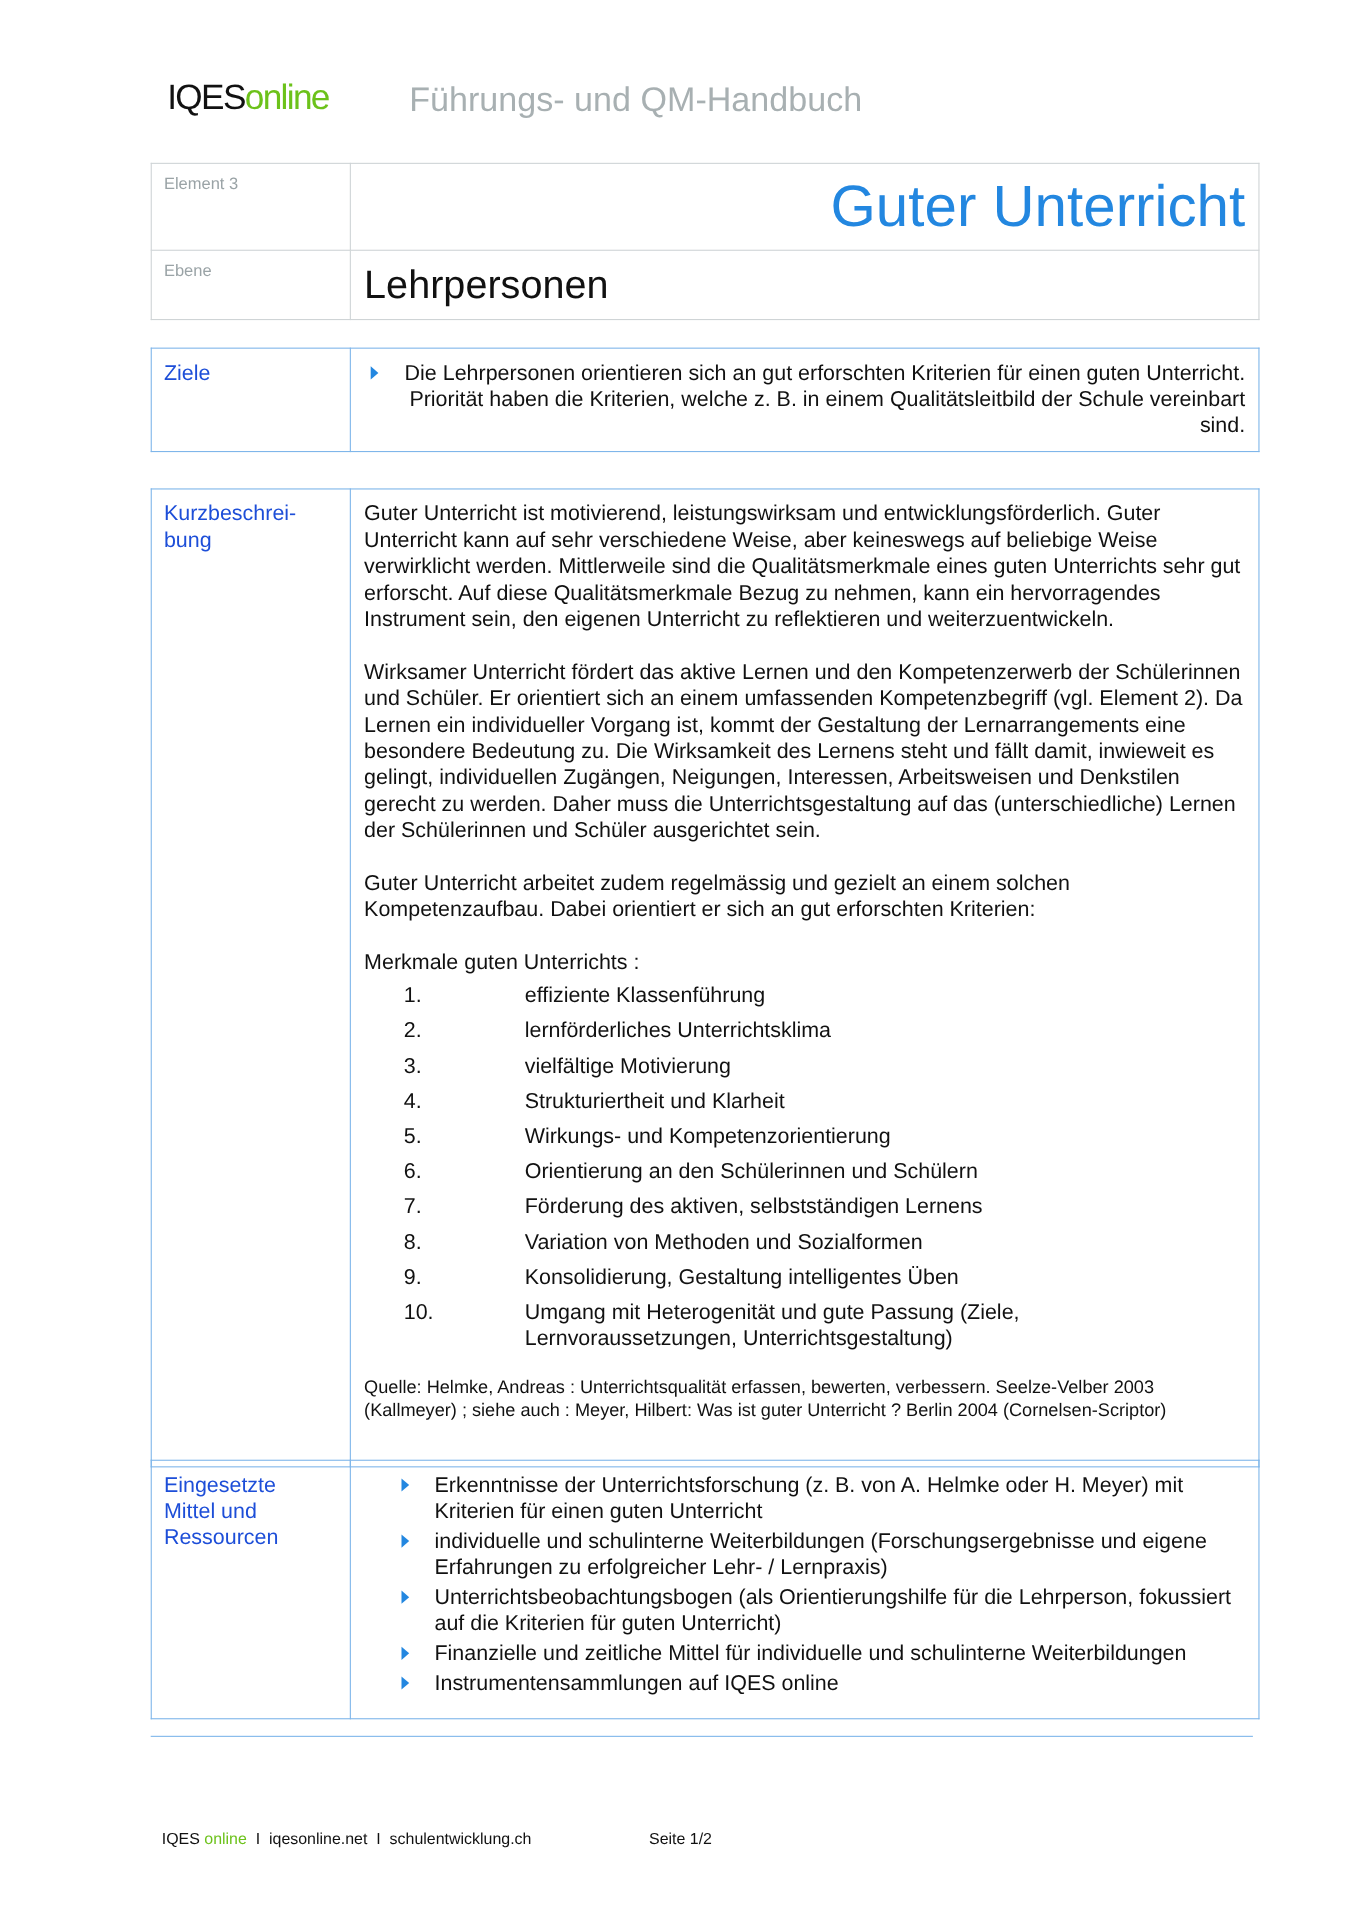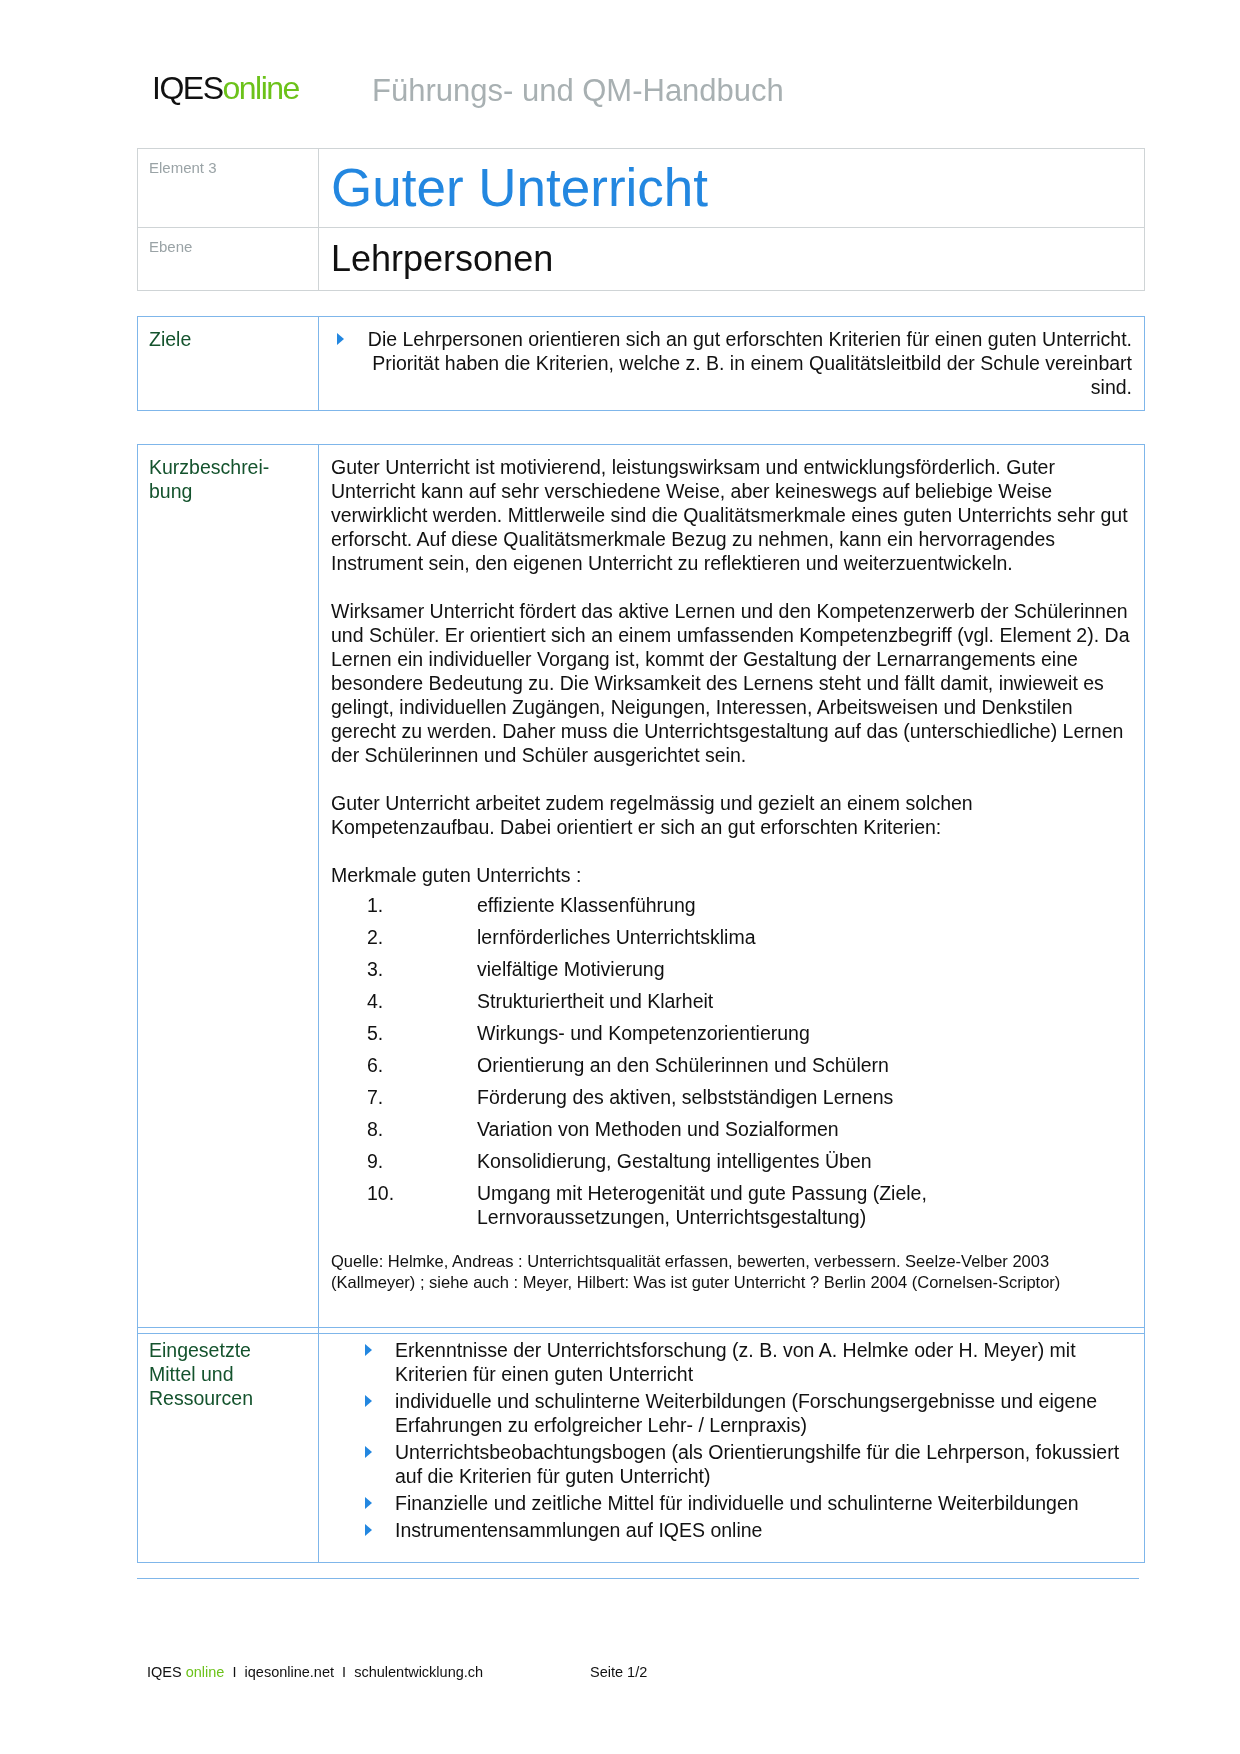--- a/index.html
+++ b/index.html
@@ -14,21 +14,21 @@
     td { vertical-align: top; }
 
     .tbl-head { top: 148px; }
     .tbl-head td { border: 1.5px solid #cfd4d6; }
     .tbl-head .lab { width: 158px; font-size: 15px; color: #9aa3a6; padding: 10px 11px; }
     .tbl-head .title-cell { padding: 8px 12px; }
     .title-main { font-size: 53px; color: #2387e0; line-height: 62px; }
     .title-sub { font-size: 36px; color: #111; line-height: 46px; }
 
     .blue td { border: 1.5px solid #7fb6ea; }
-    .blue .lab { width: 158px; font-size: 19.5px; line-height: 24px; padding: 10px 11px; color: #14532d; }
+    .blue .lab { width: 158px; font-size: 19.5px; line-height: 24px; padding: 10px 11px; color: #1d4ed8; }
     .blue .content { font-size: 19.5px; line-height: 24px; padding: 10px 12px 8px 12px; }
 
     .bullet-list { margin: 0; padding: 0; list-style: none; }
     .bullet-list li { position: relative; padding-left: 36px; margin-bottom: 3px; }
     .bullet-list .arrow { position: absolute; left: 6px; top: 6px; width: 0; height: 0; border-top: 6px solid transparent; border-bottom: 6px solid transparent; border-left: 7px solid #2387e0; }
 
     .para { margin: 0 0 24px 0; }
     .merkmale-title { margin: 0 0 6px 0; }
     .num-list { margin: 0 0 22px 0; padding: 0; list-style: none; }
     .num-list li { display: flex; line-height: 24px; margin-bottom: 8px; }
@@ -49,21 +49,21 @@
 </head>
 <body>
 
 <div class="brand"><span class="iqes">IQES</span><span class="online">online</span></div>
 <div class="handbook">Führungs- und QM-Handbuch</div>
 
 <table class="tbl-head">
   <tbody>
       <tr>
     <td class="lab">Element 3</td>
-    <td class="title-cell" style="height:62px;">
+    <td class="title-cell" style="height:62px;text-align:right;">
           <div class="title-main">Guter Unterricht</div>
         </td>
   </tr>
   <tr>
     <td class="lab">Ebene</td>
     <td class="title-cell" style="height:40px;">
           <div class="title-sub">Lehrpersonen</div>
         </td>
   </tr>
 </tbody>

